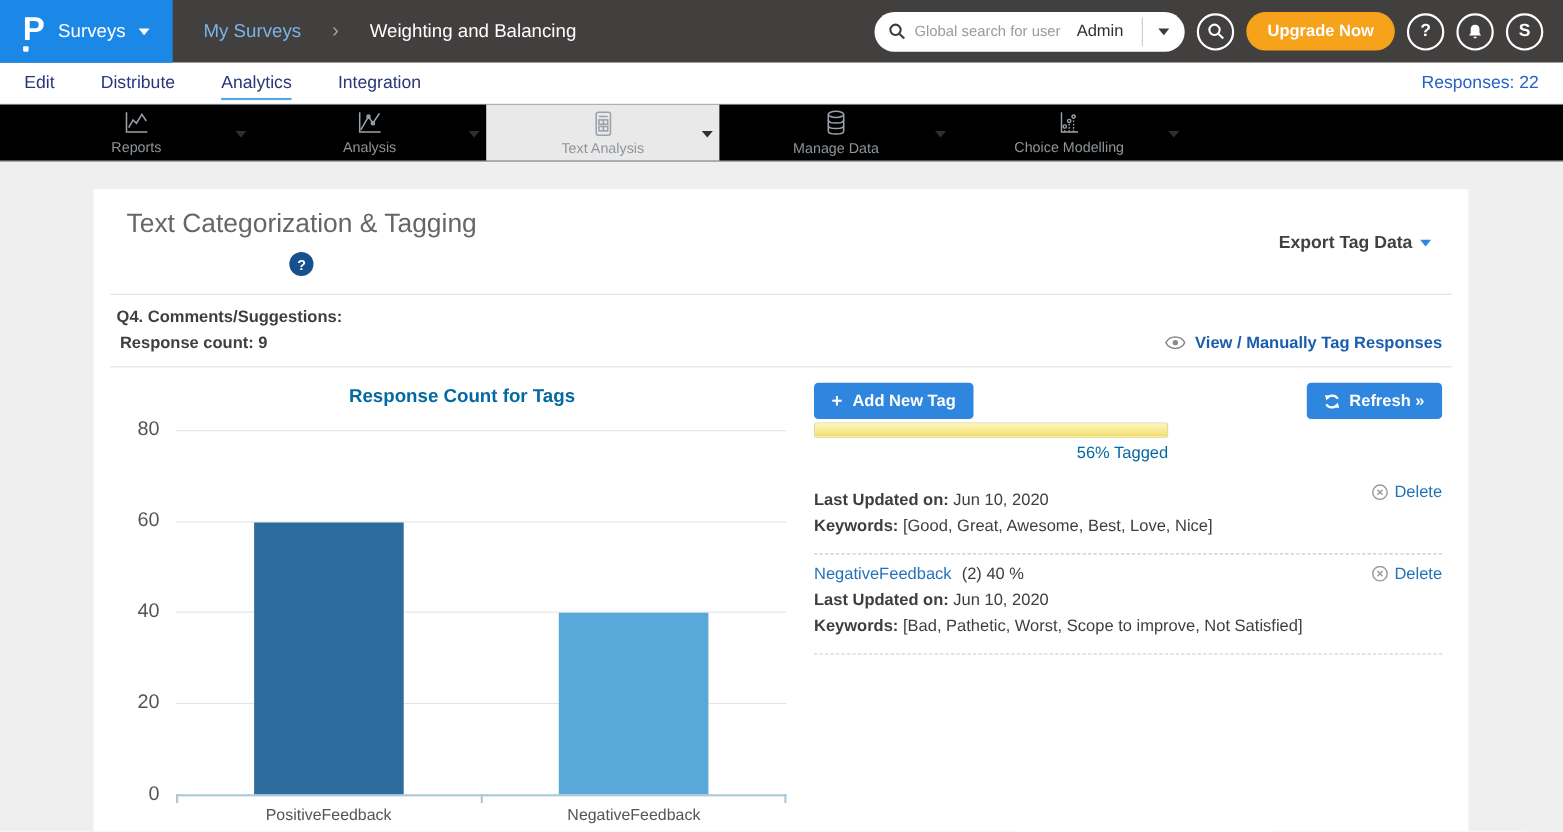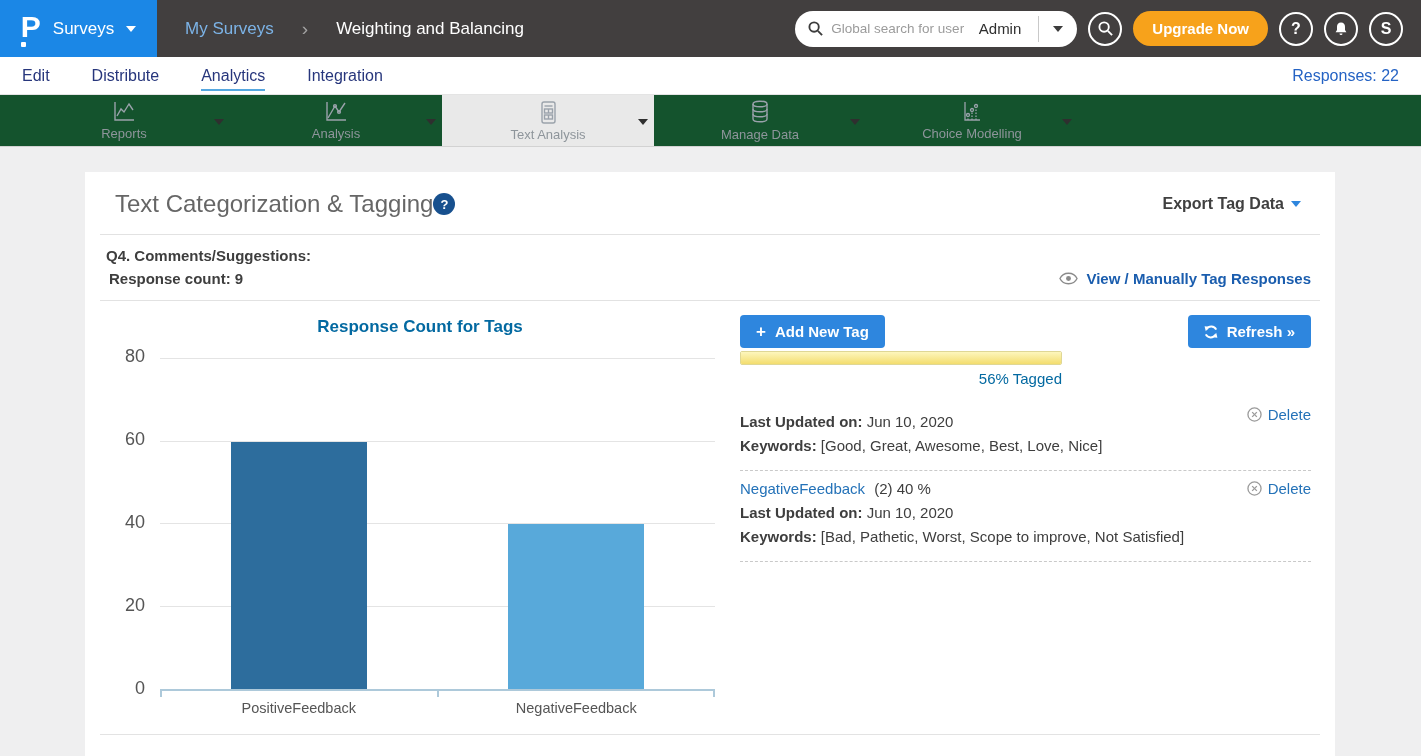--- a/index.html
+++ b/index.html
@@ -28,32 +28,32 @@
   .circle-btn { width:34px; height:34px; border-radius:50%; border:2px solid #fff; background:transparent; color:#fff; display:flex; align-items:center; justify-content:center; font-size:16px; font-weight:700; cursor:pointer; }
   .upgrade-btn { background:#f7a21b; color:#fff; font-weight:700; font-size:15px; border:none; border-radius:18px; padding:9px 19px; cursor:pointer; font-family:"Liberation Sans",sans-serif; }
 
   
   .subnav { height:38px; background:#fff; border-bottom:1px solid #e4e4e4; display:flex; align-items:center; padding:0 22px; gap:42px; }
   .subnav-item { font-size:16px; color:#27367c; padding:7px 0 4px; border-bottom:2px solid transparent; cursor:pointer; }
   .subnav-item.active { border-bottom-color:#55a7e0; }
   .responses { margin-left:auto; color:#2563c4; font-size:16px; }
 
   
-  .module-tabs { height:52px; background:#14532d; border-bottom:1px solid #d2d2d2; display:flex; padding-left:18px; }
+  .module-tabs { height:52px; background:#000000; border-bottom:1px solid #d2d2d2; display:flex; padding-left:18px; }
   .mtab { width:212px; position:relative; display:flex; flex-direction:column; align-items:center; justify-content:center; gap:2px; cursor:pointer; }
   .mtab.active { background:#e9e9e9; }
   .mtab-label { font-size:13px; color:#8e959b; }
   .mtab .caret { position:absolute; right:6px; top:50%; margin-top:-2px; border-top-color:#2f2f2f; border-left-width:5px; border-right-width:5px; border-top-width:6px; }
   .mtab svg { stroke:#9aa2ab; }
 
   
   .card { width:1250px; margin:25px 0 0 85px; background:#fff; min-height:590px; }
   .card-divider { border-top:1px solid #e2e2e2; margin:0 15px; }
   .card-header { display:flex; align-items:center; justify-content:space-between; padding:18px 34px 16px 30px; }
-  .card-title { display:flex; align-items:center; gap:0; font-size:24px; color:#666; }
+  .card-title { display:flex; align-items:center; gap:11px; font-size:24px; color:#666;flex-direction:column; }
   .help-badge { width:22px; height:22px; border-radius:50%; background:#17508e; color:#fff; font-size:13px; font-weight:700; display:flex; align-items:center; justify-content:center; cursor:pointer; }
   .export { display:flex; align-items:center; gap:7px; cursor:pointer; }
   .export-label { color:#404040; font-size:16px; font-weight:600; }
   .caret-blue { border-top-color:#2e86de; border-left-width:5px; border-right-width:5px; border-top-width:6px; }
 
   .question-row { display:flex; justify-content:space-between; padding:12px 24px 13px 21px; }
   .q-title { font-size:15px; font-weight:700; color:#3e3e3e; margin-bottom:6px; }
   .q-count { font-size:15px; font-weight:700; color:#3e3e3e; padding-left:3px; }
   .view-link { display:flex; align-items:center; gap:8px; align-self:flex-end; cursor:pointer; }
   .view-link-label { color:#1a5dae; font-size:15px; font-weight:700; }

